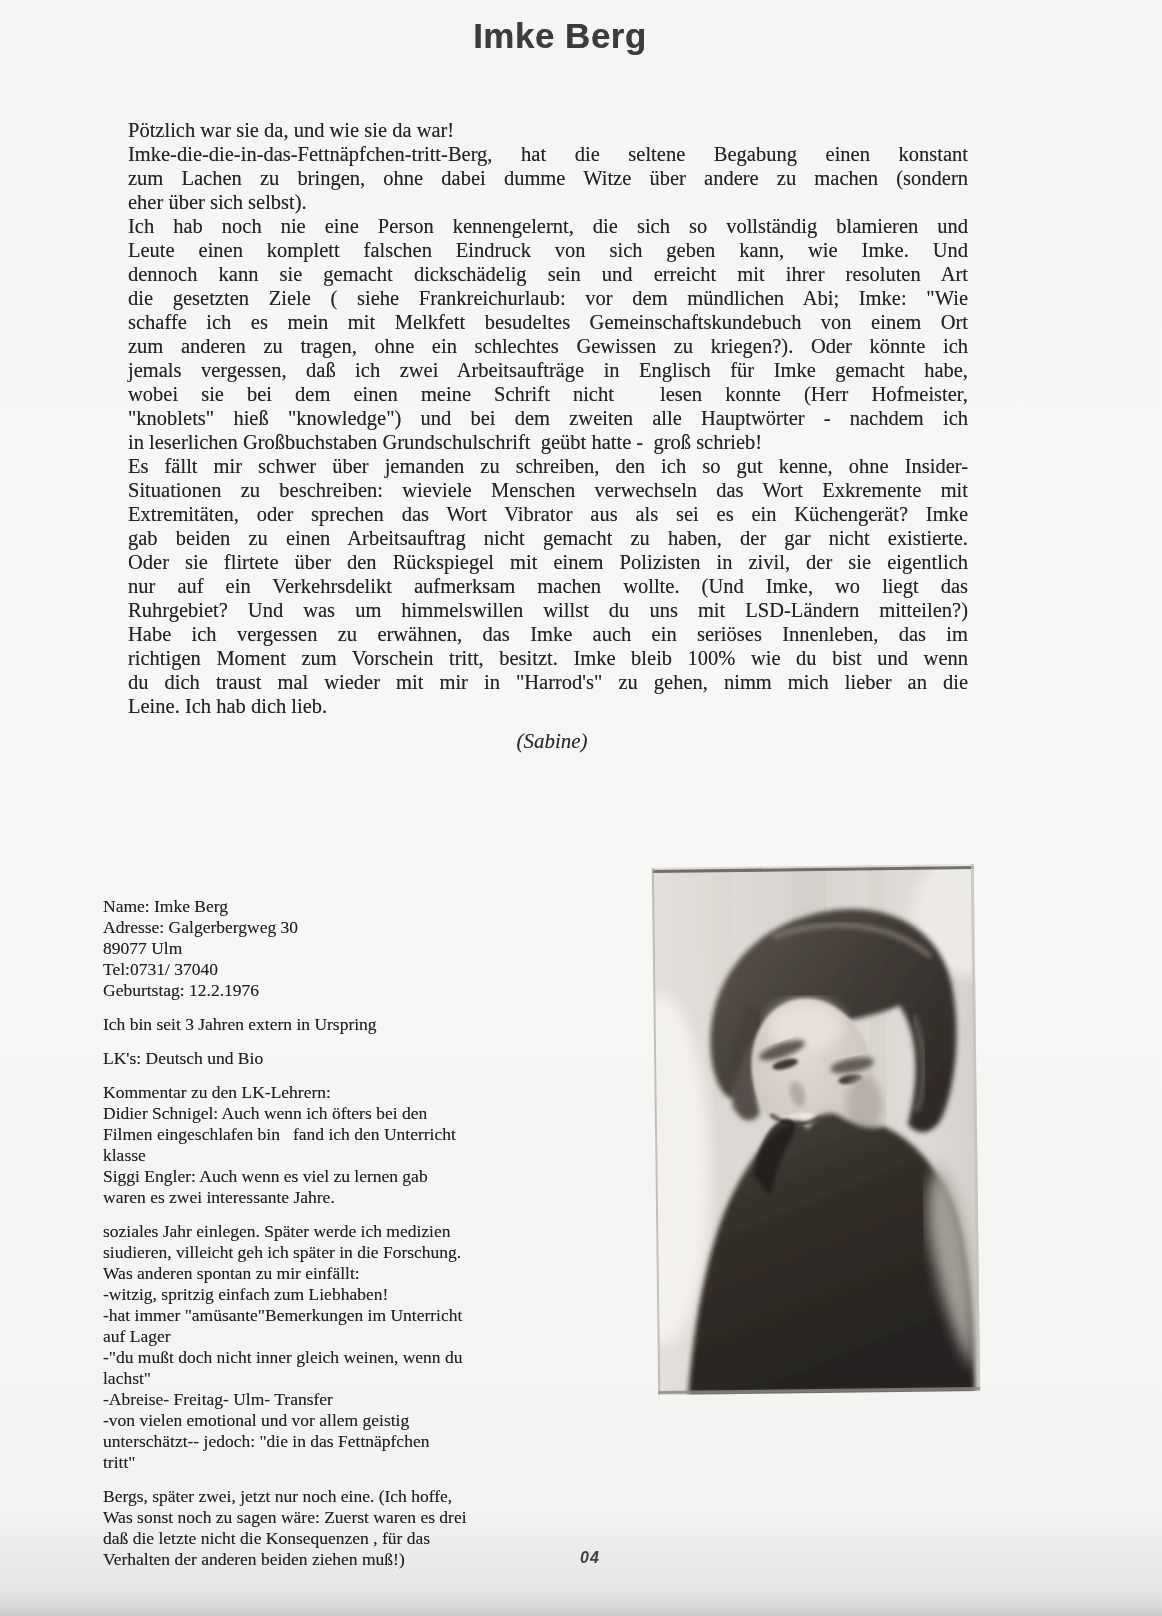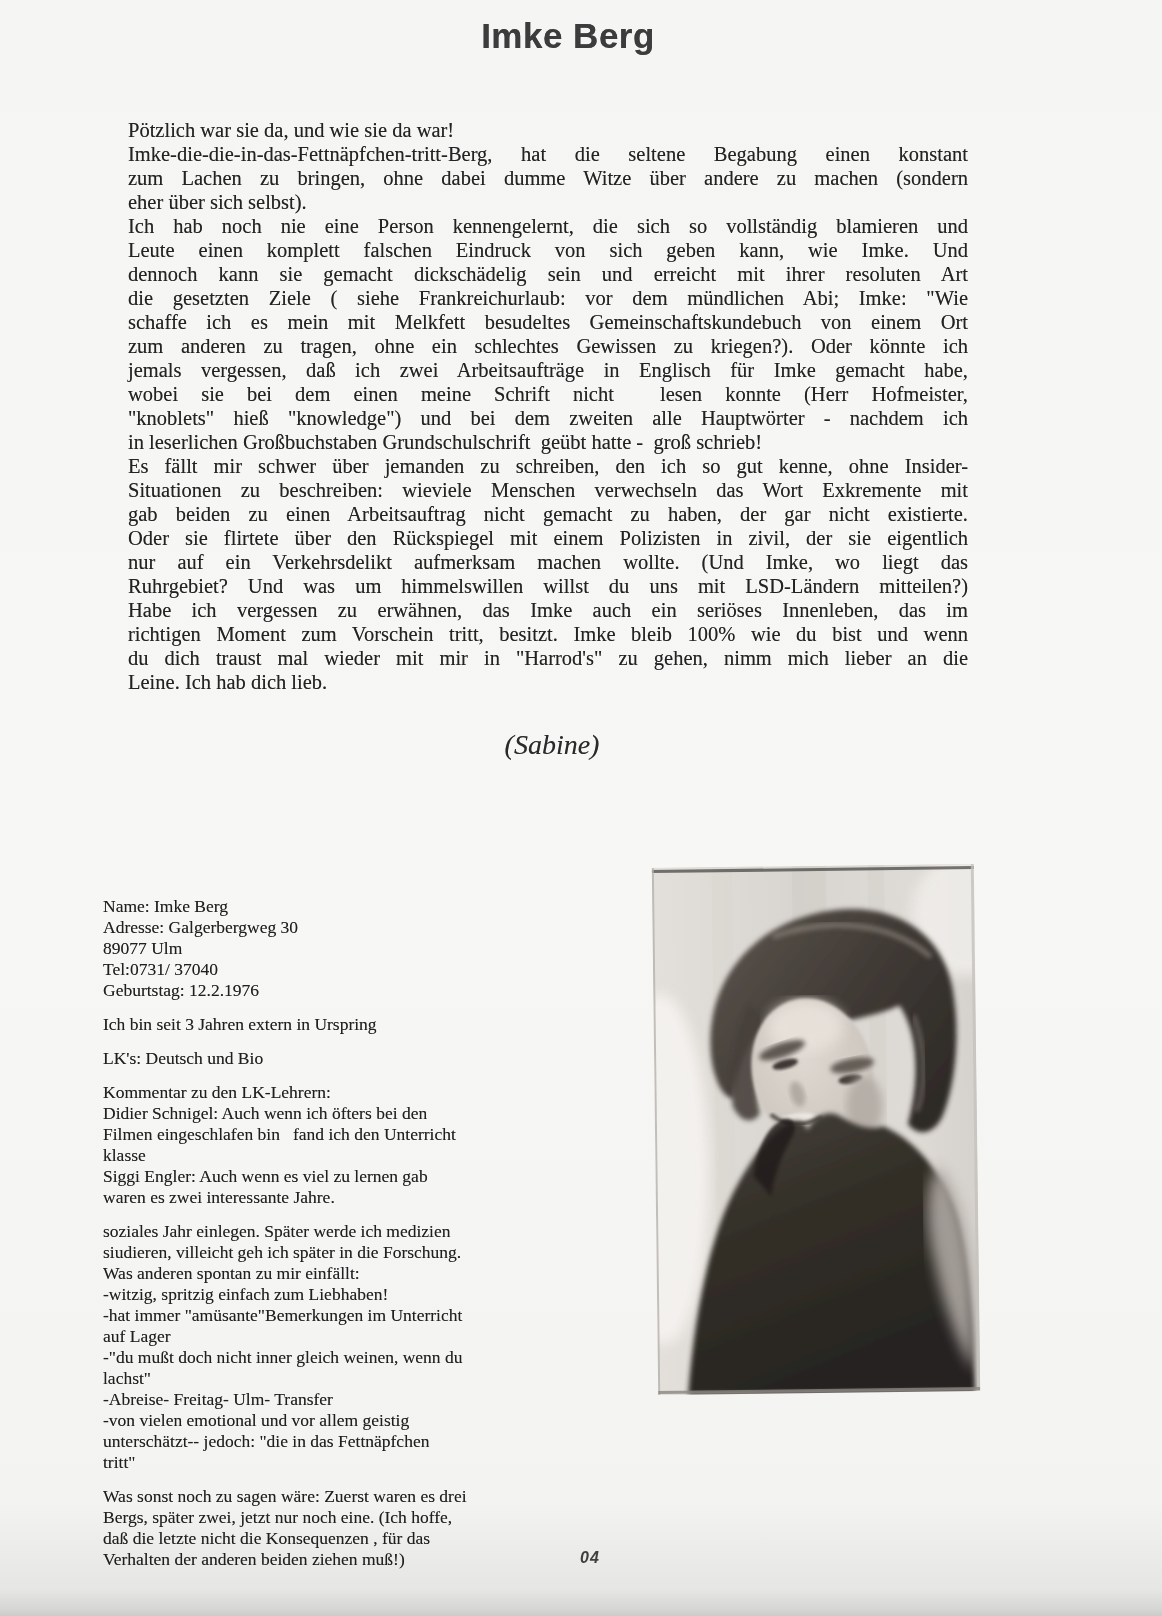--- a/index.html
+++ b/index.html
@@ -6,38 +6,38 @@
   .page{
     position:relative;
     width:1162px;height:1616px;
     margin:0 auto;
     background:linear-gradient(180deg,#f5f5f3 0%,#f7f7f5 55%,#f3f3f1 93%,#e9e9e7 97%,#e2e2e0 100%);
     overflow:hidden;
     font-family:"Liberation Serif",serif;
     color:#242424;
   }
   .title{
-    position:absolute;left:8px;top:16px;width:1120px;
+    position:absolute;left:0;top:16px;width:1120px;
     text-align:center;
     font-family:"Liberation Sans",sans-serif;
     font-weight:bold;font-size:35px;color:#3c3c3c;
     letter-spacing:.5px;
     text-shadow:0 0 .6px rgba(40,40,40,.6);
   }
   .essay{
     position:absolute;left:128px;top:118px;width:840px;
     font-size:20.5px;line-height:24px;
     color:#232323;
     text-shadow:0 0 .5px rgba(30,30,30,.45);
   }
   .essay .line{min-height:24px;white-space:normal;}
   .essay .line.just{text-align:justify;text-align-last:justify;-moz-text-align-last:justify;}
   .sig{
     position:absolute;left:452px;top:729px;width:200px;
-    text-align:center;font-style:italic;font-size:28px;color:#2a2a2a;
+    text-align:center;font-style:italic;font-size:21px;color:#2a2a2a;
     text-shadow:0 0 .5px rgba(30,30,30,.4);
   }
   .info{
     position:absolute;left:103px;top:896px;width:480px;
     font-size:17.5px;line-height:21px;color:#202020;
     text-shadow:0 0 .5px rgba(30,30,30,.4);
   }
   .info .line{min-height:21px;}
   .info .line.blank{height:13px;min-height:13px;line-height:13px;}
   .photo{
@@ -75,20 +75,21 @@
         <div class="line just">dennoch kann sie gemacht dickschädelig sein und erreicht mit ihrer resoluten Art</div>
         <div class="line just">die gesetzten Ziele ( siehe Frankreichurlaub: vor dem mündlichen Abi; Imke: "Wie</div>
         <div class="line just">schaffe ich es mein mit Melkfett besudeltes Gemeinschaftskundebuch von einem Ort</div>
         <div class="line just">zum anderen zu tragen, ohne ein schlechtes Gewissen zu kriegen?). Oder könnte ich</div>
         <div class="line just">jemals vergessen, daß ich zwei Arbeitsaufträge in Englisch für Imke gemacht habe,</div>
         <div class="line just">wobei sie bei dem einen meine Schrift nicht&nbsp; lesen konnte (Herr Hofmeister,</div>
         <div class="line just">"knoblets" hieß "knowledge") und bei dem zweiten alle Hauptwörter - nachdem ich</div>
         <div class="line">in leserlichen Großbuchstaben Grundschulschrift&nbsp; geübt hatte -&nbsp; groß schrieb!</div>
         <div class="line just">Es fällt mir schwer über jemanden zu schreiben, den ich so gut kenne, ohne Insider-</div>
         <div class="line just">Situationen zu beschreiben: wieviele Menschen verwechseln das Wort Exkremente mit</div>
+        <div class="line just">Extremitäten, oder sprechen das Wort Vibrator aus als sei es ein Küchengerät? Imke</div>
         <div class="line just">gab beiden zu einen Arbeitsauftrag nicht gemacht zu haben, der gar nicht existierte.</div>
         <div class="line just">Oder sie flirtete über den Rückspiegel mit einem Polizisten in zivil, der sie eigentlich</div>
         <div class="line just">nur auf ein Verkehrsdelikt aufmerksam machen wollte. (Und Imke, wo liegt das</div>
         <div class="line just">Ruhrgebiet? Und was um himmelswillen willst du uns mit LSD-Ländern mitteilen?)</div>
         <div class="line just">Habe ich vergessen zu erwähnen, das Imke auch ein seriöses Innenleben, das im</div>
         <div class="line just">richtigen Moment zum Vorschein tritt, besitzt. Imke bleib 100% wie du bist und wenn</div>
         <div class="line just">du dich traust mal wieder mit mir in "Harrod's" zu gehen, nimm mich lieber an die</div>
         <div class="line">Leine. Ich hab dich lieb.</div>
       </div>
   </div>
@@ -120,22 +121,22 @@
         <div class="line">-witzig, spritzig einfach zum Liebhaben!</div>
         <div class="line">-hat immer "amüsante"Bemerkungen im Unterricht</div>
         <div class="line">auf Lager</div>
         <div class="line">-"du mußt doch nicht inner gleich weinen, wenn du</div>
         <div class="line">lachst"</div>
         <div class="line">-Abreise- Freitag- Ulm- Transfer</div>
         <div class="line">-von vielen emotional und vor allem geistig</div>
         <div class="line">unterschätzt-- jedoch: "die in das Fettnäpfchen</div>
         <div class="line">tritt"</div>
         <div class="line blank"></div>
+        <div class="line">Bergs, später zwei, jetzt nur noch eine. (Ich hoffe,</div>
         <div class="line">Was sonst noch zu sagen wäre: Zuerst waren es drei</div>
-        <div class="line">Bergs, später zwei, jetzt nur noch eine. (Ich hoffe,</div>
         <div class="line">daß die letzte nicht die Konsequenzen , für das</div>
         <div class="line">Verhalten der anderen beiden ziehen muß!)</div>
       </div>
   </div>
 
   <div class="photo">
     <svg viewBox="0 0 322 525" preserveAspectRatio="none">
       <defs>
         <filter id="b1">
             <feGaussianBlur stdDeviation="1.5"></feGaussianBlur>

